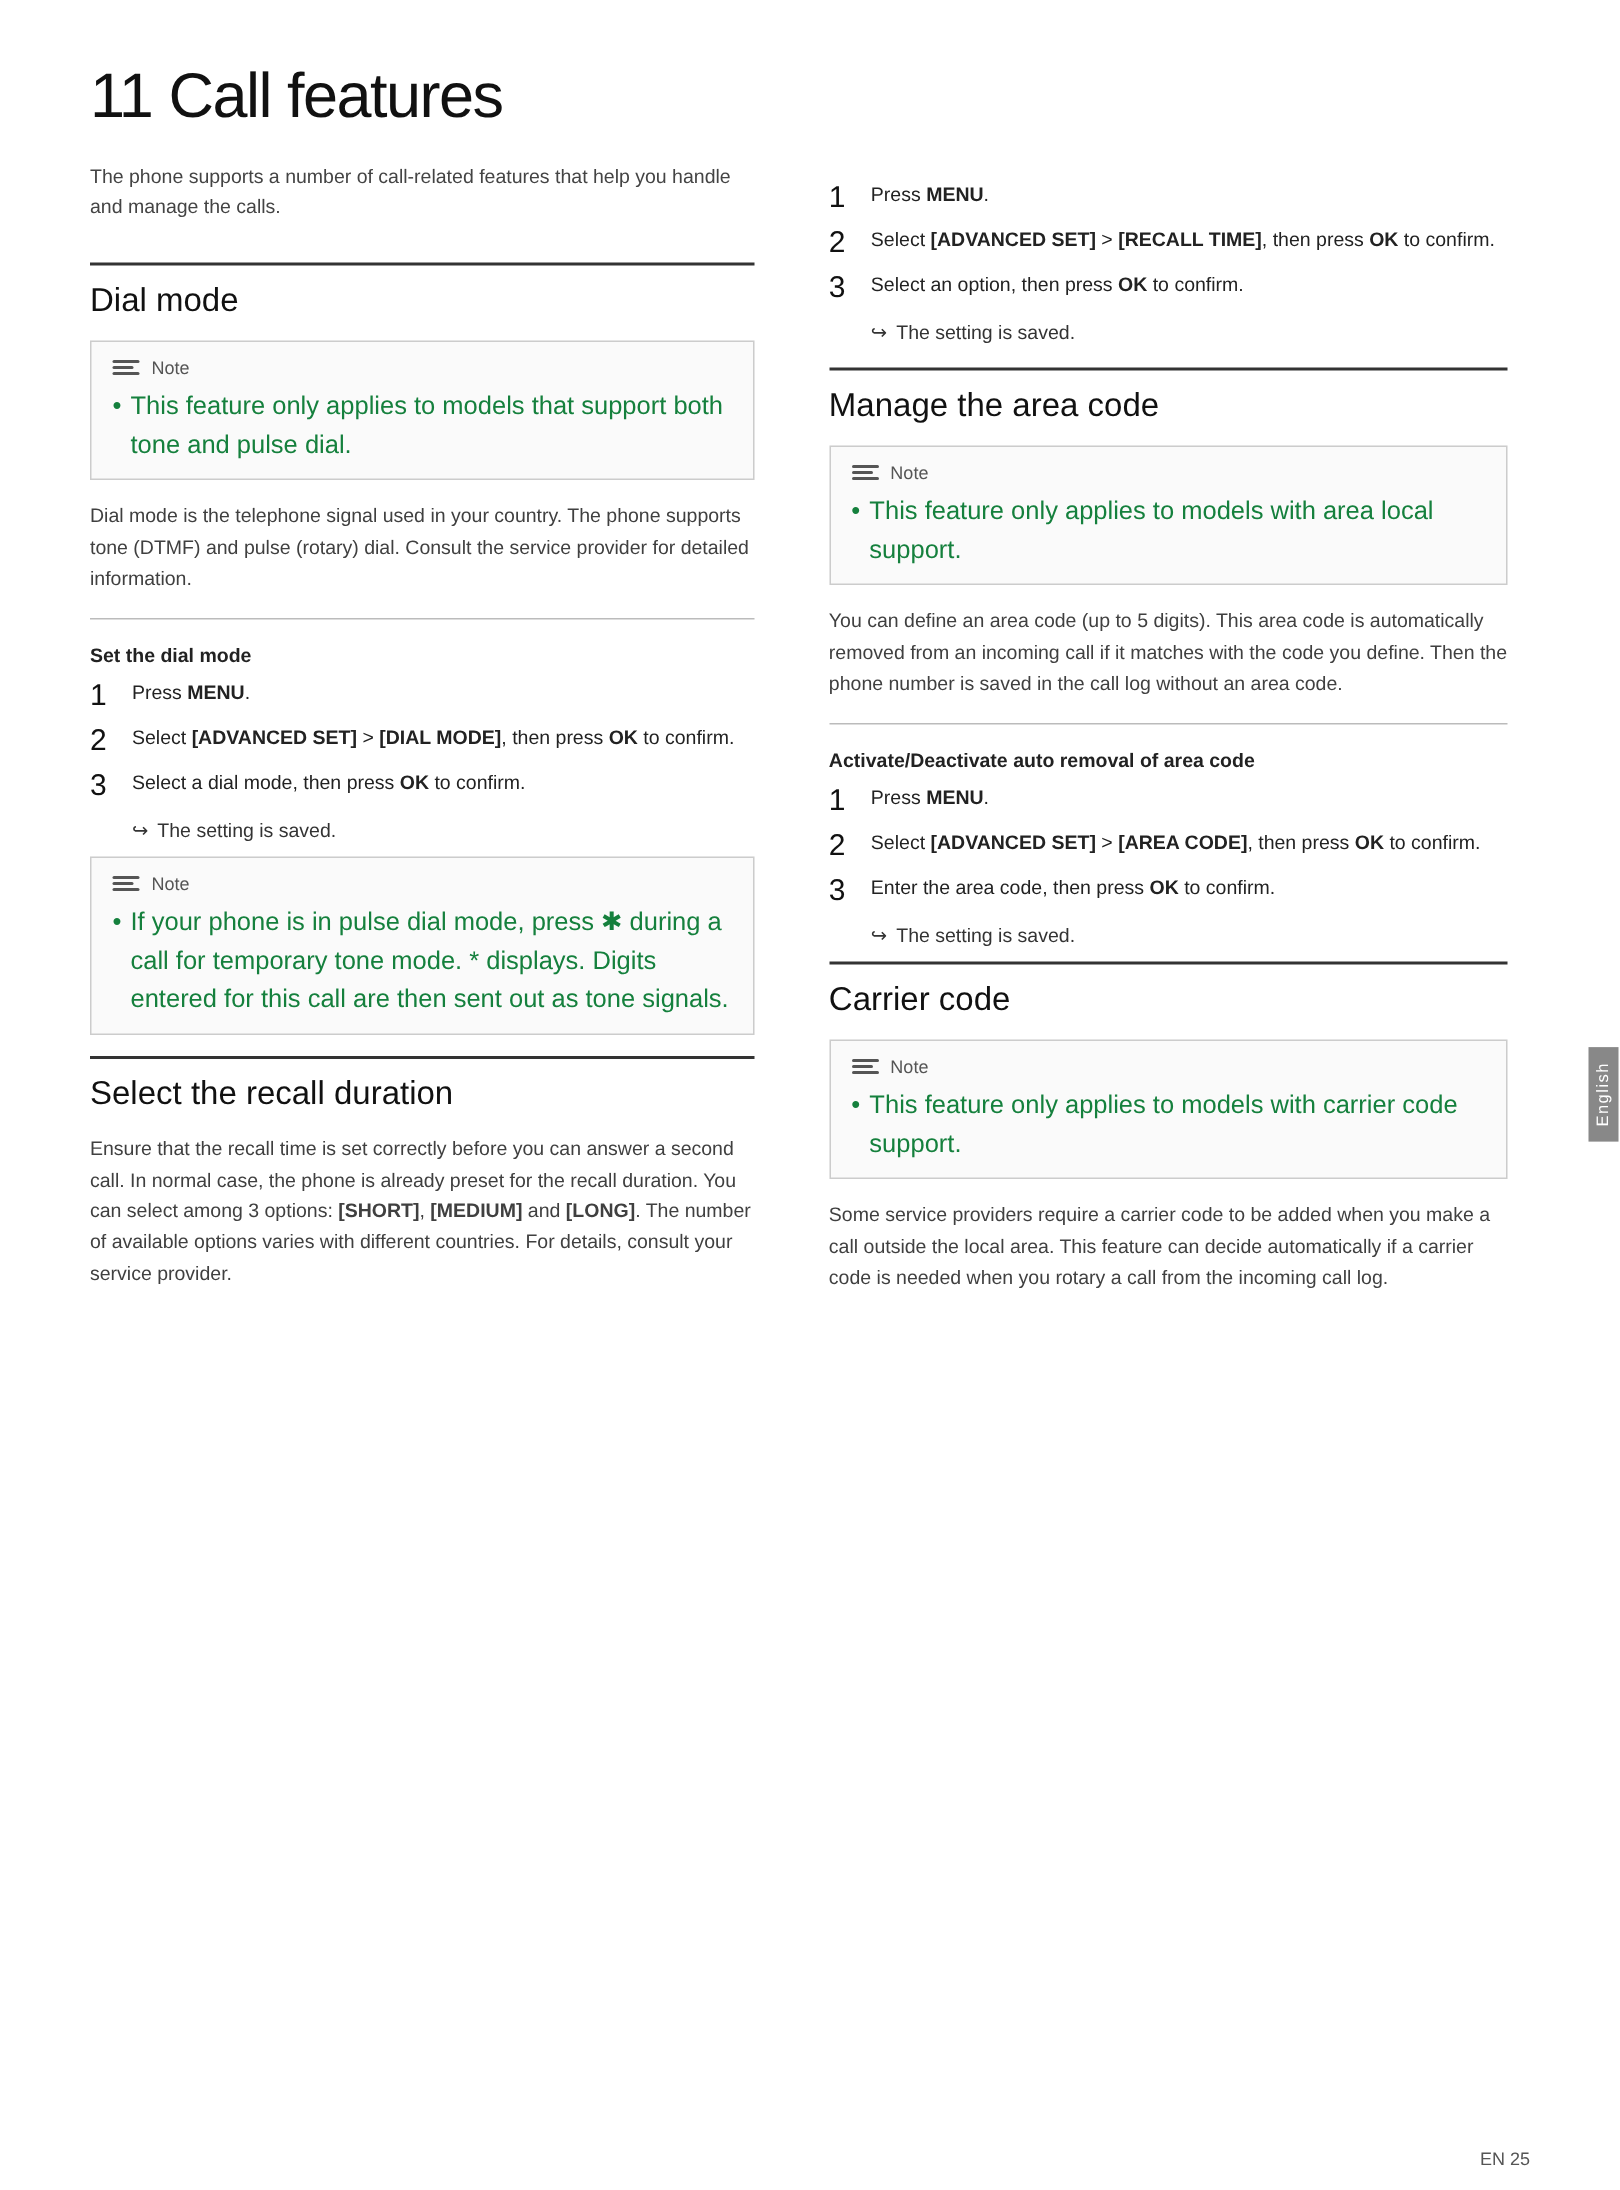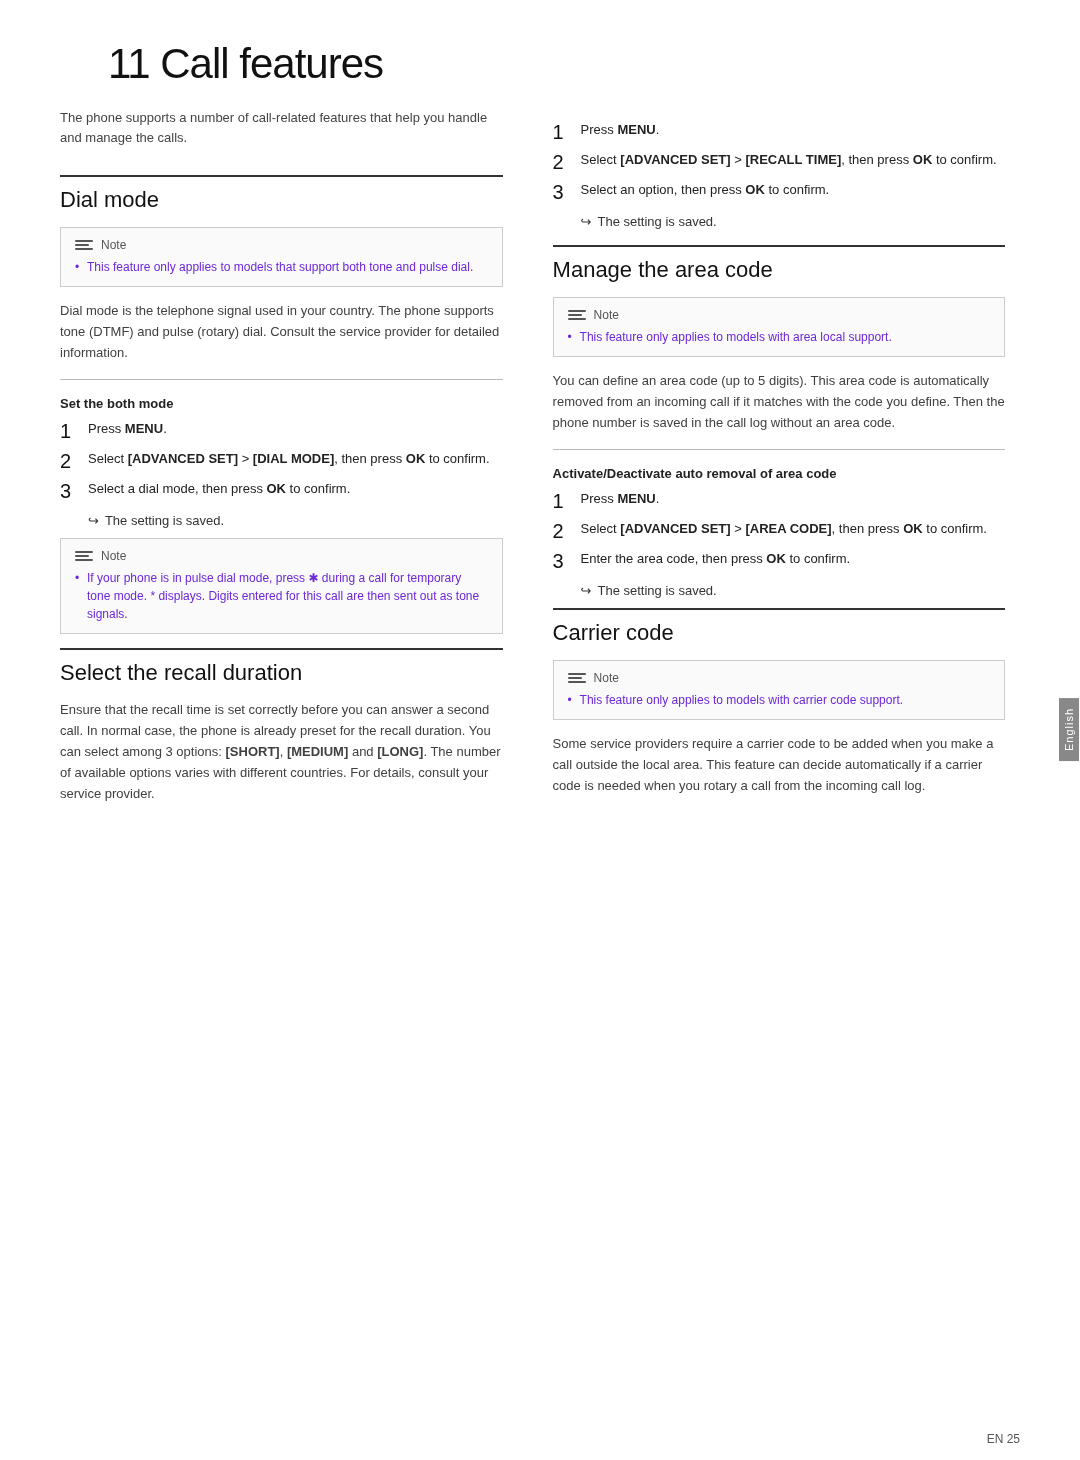--- a/index.html
+++ b/index.html
@@ -51,21 +51,20 @@
       width: 480px;
       padding-left: 20px;
       border-left: none;
     }
     h1 {
       font-size: 42px;
       font-weight: 300;
       margin-bottom: 20px;
       color: #111;
       letter-spacing: -1px;
-      margin-left: 48px;
     }
     .intro-text {
       font-size: 13px;
       color: #444;
       line-height: 1.5;
       margin-bottom: 28px;
     }
     .section-title {
       font-size: 22px;
       font-weight: 400;
@@ -107,22 +106,22 @@
       border-radius: 1px;
     }
     .note-icon span:first-child { width: 18px; }
     .note-icon span:nth-child(2) { width: 14px; }
     .note-icon span:last-child { width: 18px; }
     .note-box ul {
       list-style: none;
       padding: 0;
     }
     .note-box ul li {
-      font-size: 12px;
-      color: #6d28d9;
+      font-size: 17px;
+      color: #15803d;
       line-height: 1.5;
       padding-left: 12px;
       position: relative;
     }
     .note-box ul li::before {
       content: '•';
       position: absolute;
       left: 0;
     }
     .body-text {
@@ -208,21 +207,21 @@
           <ul>
             <li>This feature only applies to models that support both tone and pulse dial.</li>
           </ul>
         </div>
 
         <p class="body-text">Dial mode is the telephone signal used in your country. The phone supports tone (DTMF) and pulse (rotary) dial. Consult the service provider for detailed information.</p>
 
         <hr class="divider">
 
         <div>
-          <p class="subsection-title">Set the both mode</p>
+          <p class="subsection-title">Set the dial mode</p>
           <ol class="step-list">
             <li>
               <span class="step-num">1</span>
               <span class="step-text">Press <strong>MENU</strong>.</span>
             </li>
             <li>
               <span class="step-num">2</span>
               <span class="step-text">Select <strong>[ADVANCED SET]</strong> &gt; <strong>[DIAL MODE]</strong>, then press <strong>OK</strong> to confirm.</span>
             </li>
             <li>

